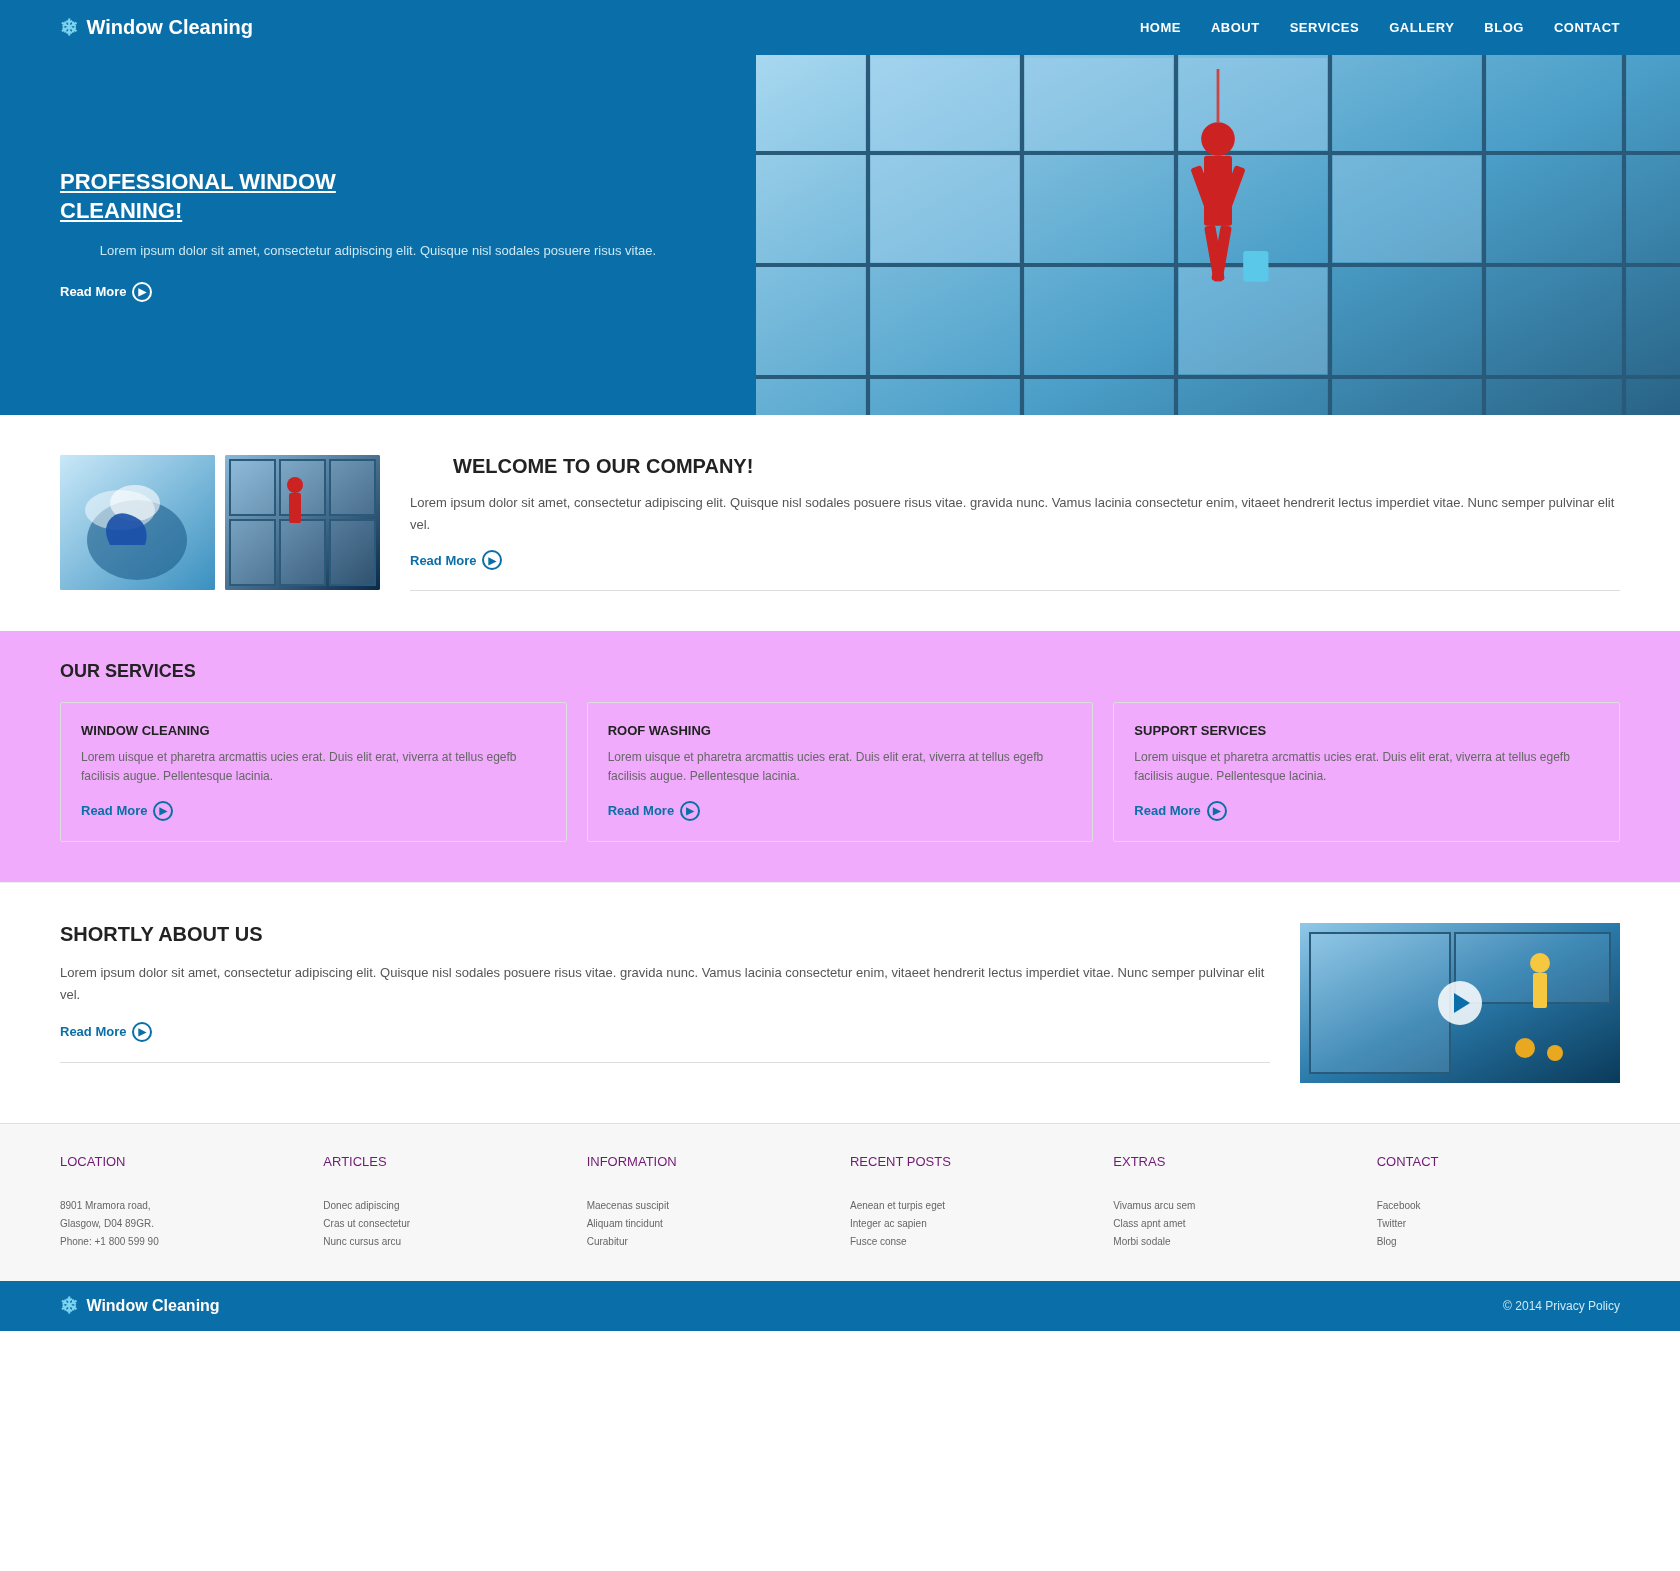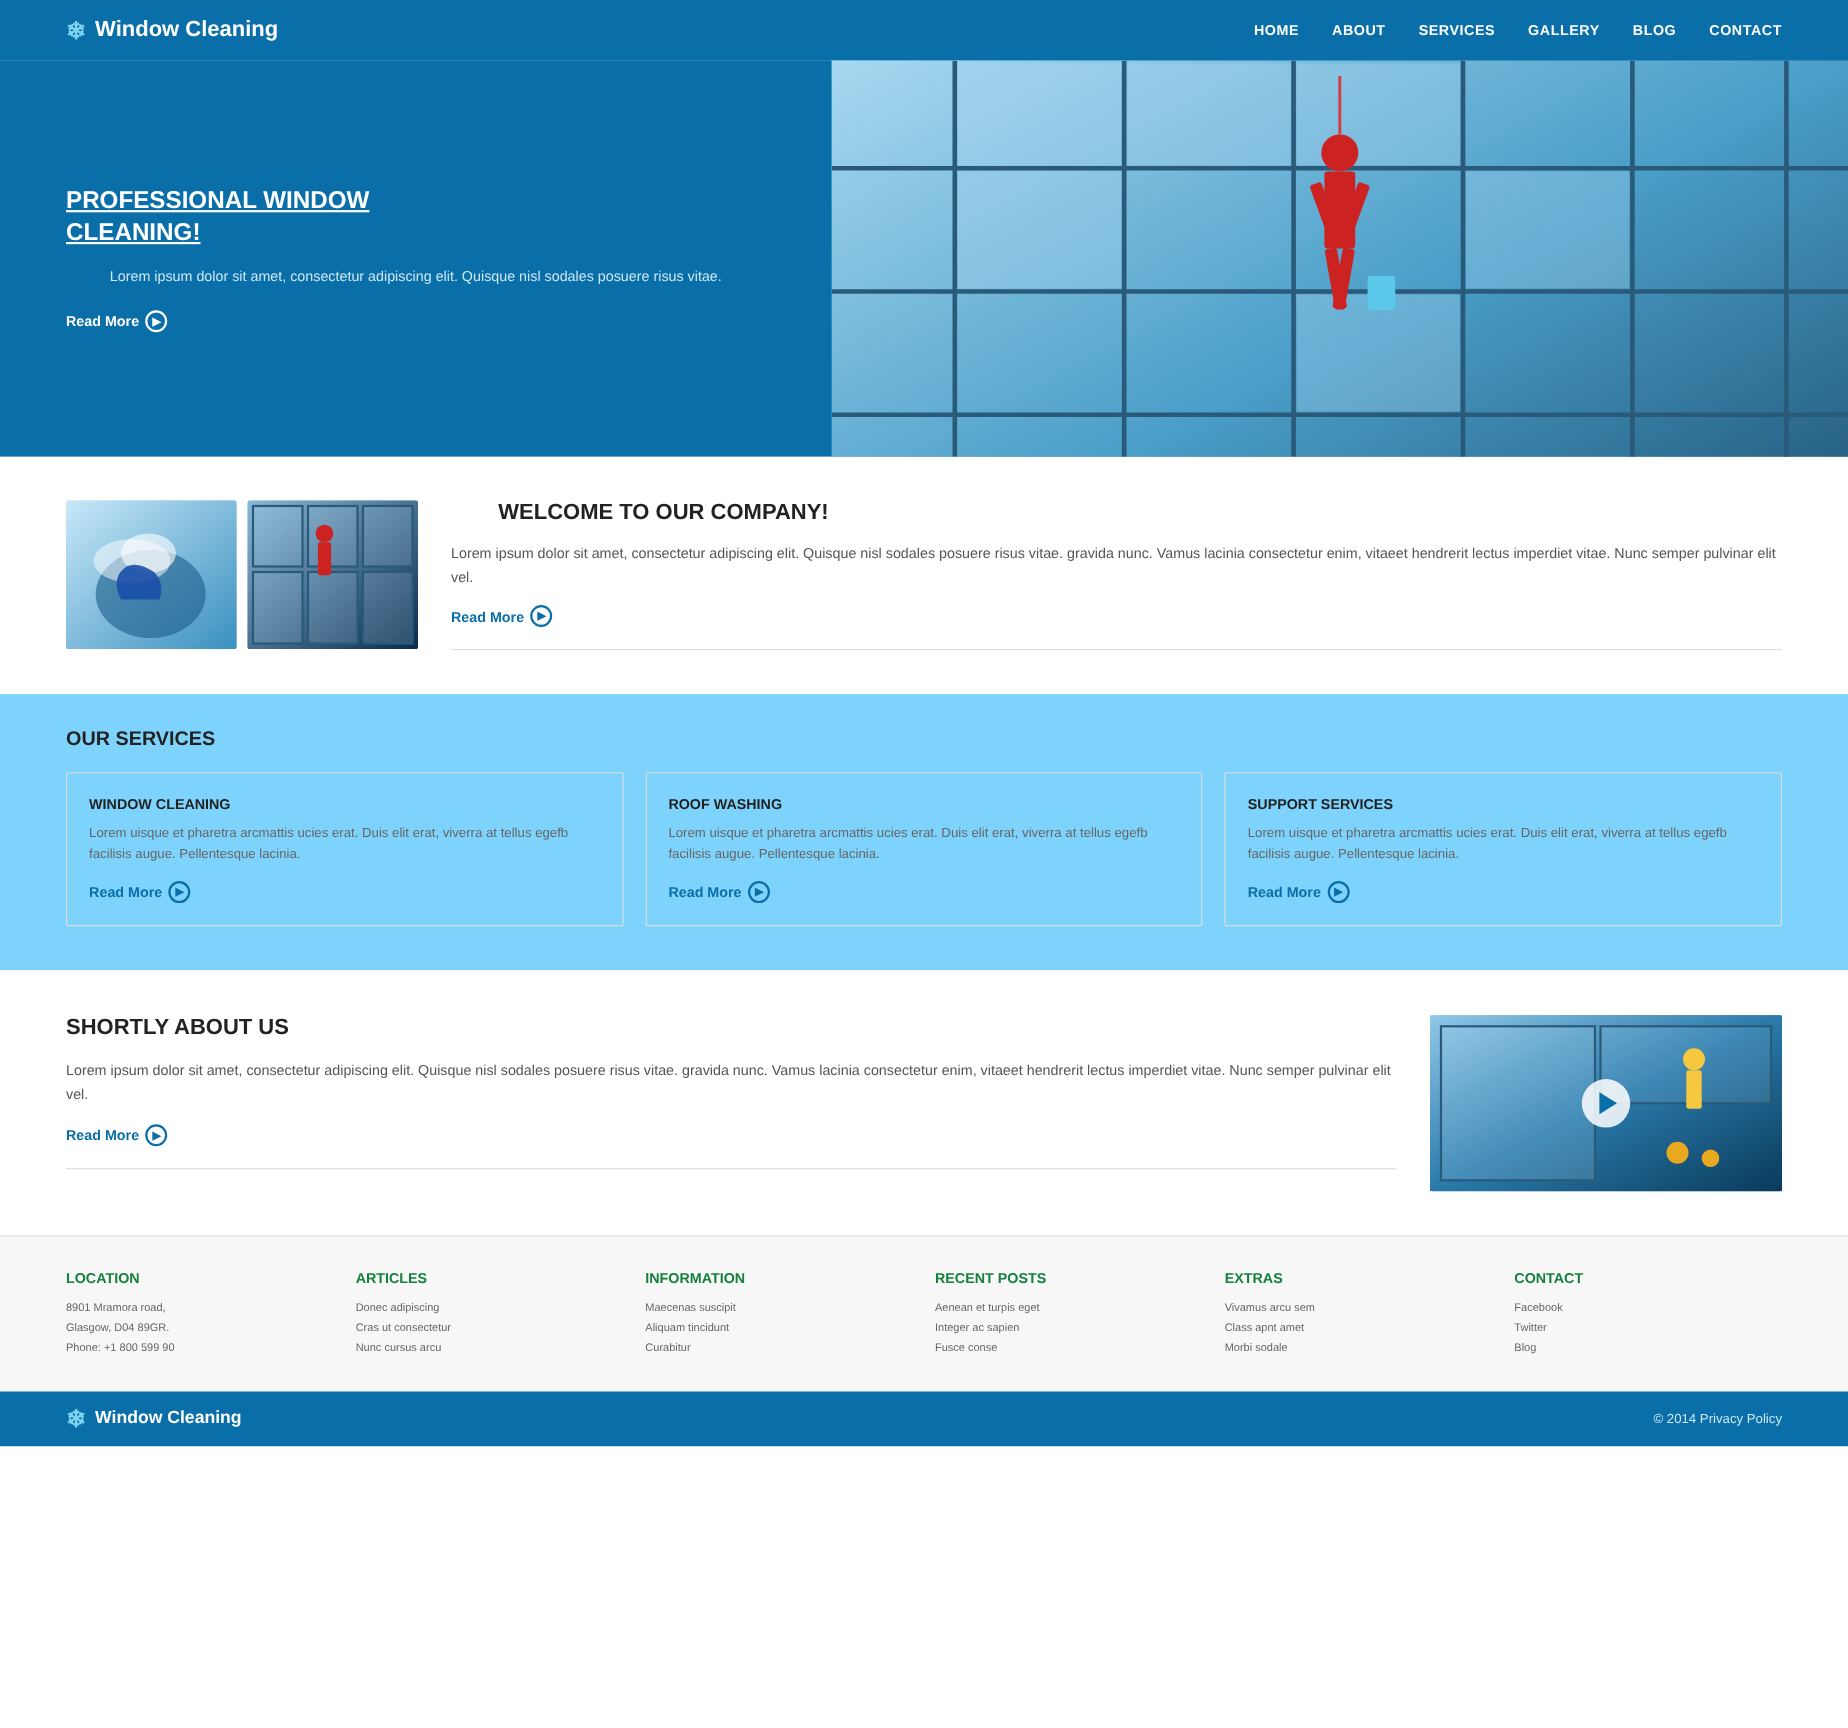--- a/index.html
+++ b/index.html
@@ -144,21 +144,21 @@
     }
     .section-divider {
       height: 1px;
       background: #ddd;
       margin-top: 20px;
     }
 
     
     .services-section {
       padding: 30px 60px 40px;
-      background: #7dd3fc;
+      background: #f0abfc;
     }
     .services-section h2 {
       font-size: 18px;
       font-weight: bold;
       text-transform: uppercase;
       margin-bottom: 20px;
       color: #222;
     }
     .services-grid {
       display: grid;
@@ -241,24 +241,24 @@
     .footer-top {
       background: #f7f7f7;
       padding: 30px 60px;
       display: grid;
       grid-template-columns: repeat(6, 1fr);
       gap: 20px;
       border-top: 1px solid #e0e0e0;
     }
     .footer-col h4 {
       font-size: 13px;
-      font-weight: bold;
+      font-weight: normal;
       text-transform: uppercase;
-      margin-bottom: 12px;
-      color: #15803d;
+      margin-bottom: 28px;
+      color: #701a75;
     }
     .footer-col p, .footer-col a {
       font-size: 10px;
       color: #666;
       line-height: 1.8;
       display: block;
       text-decoration: none;
     }
 
     

